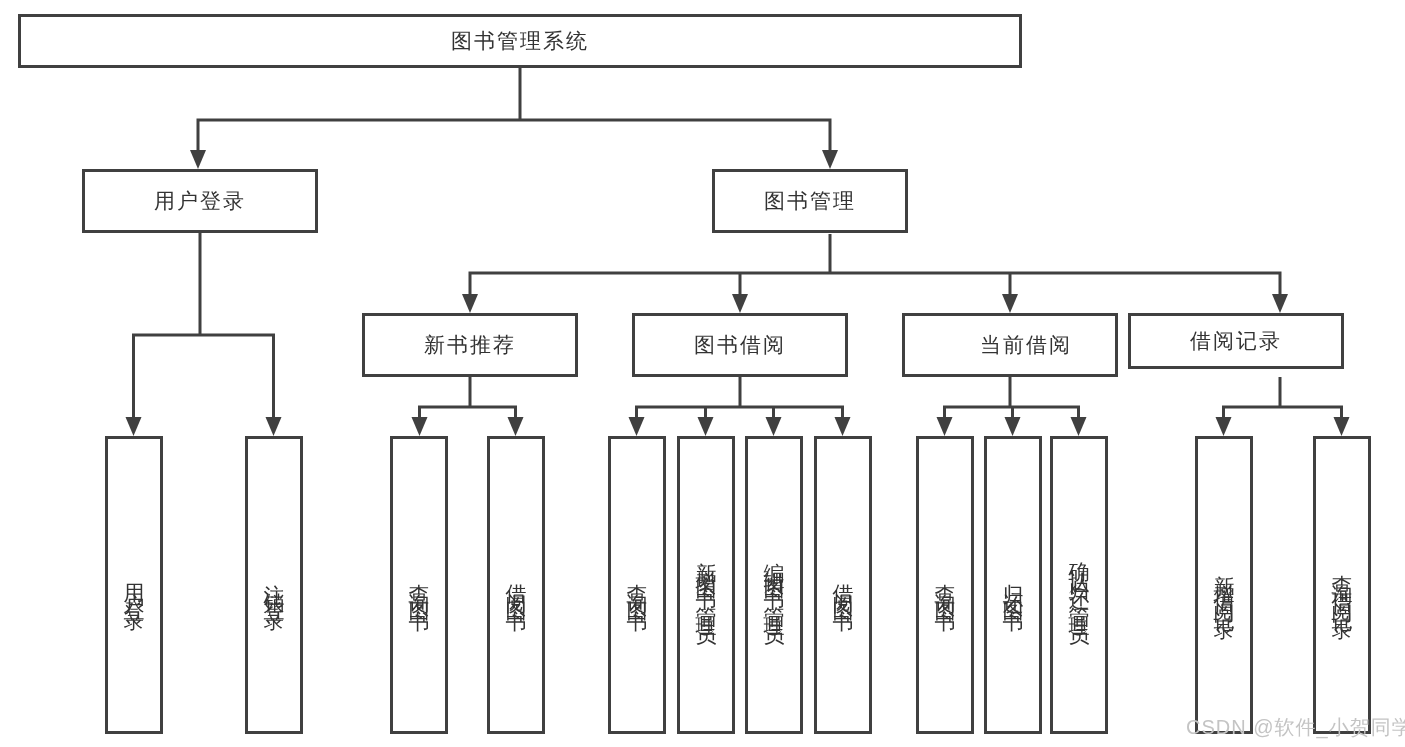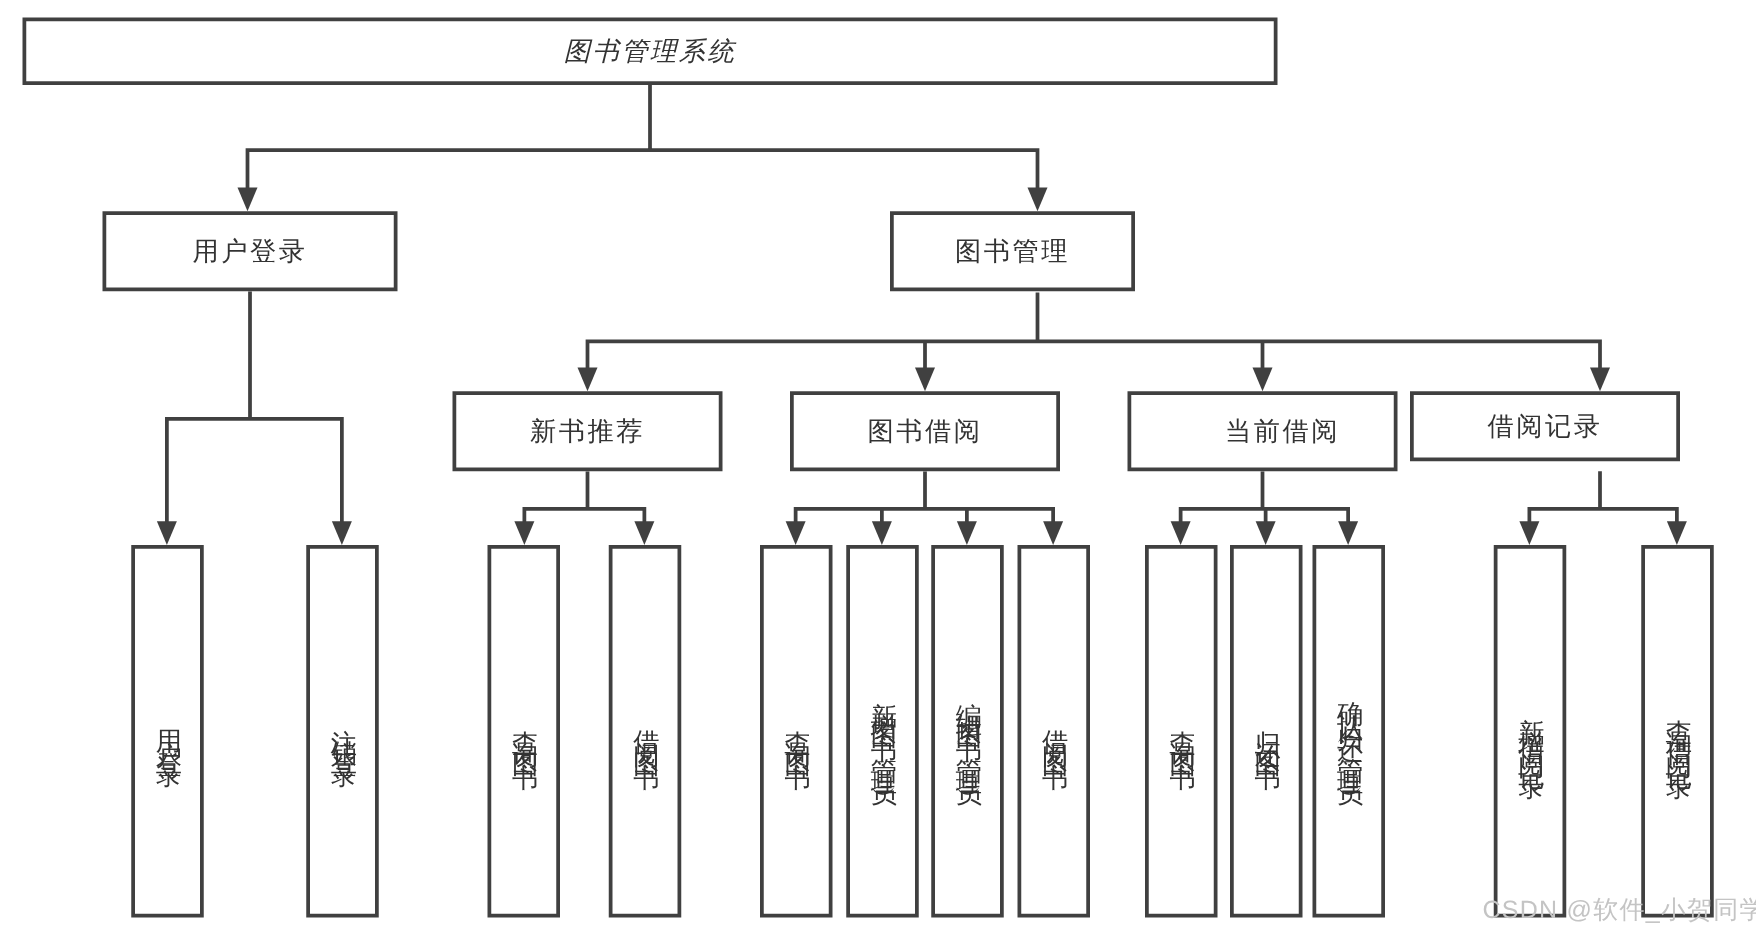--- a/index.html
+++ b/index.html
@@ -11,21 +11,21 @@
     border:3px solid #404040;background:#fff;
     display:flex;align-items:center;justify-content:center;
     color:#333333;font-size:21px;letter-spacing:2px;
   }
   .leaf{
     top:436px;width:58px;height:298px;
     writing-mode:vertical-rl;text-orientation:mixed;
     letter-spacing:9px;font-size:21px;
   }
   
-  .n-root{left:18px;top:14px;width:1004px;height:54px;font-style:italic;}
+  .n-root{left:18px;top:14px;width:1004px;height:54px;}
   .n-user-login{left:82px;top:169px;width:236px;height:64px;}
   .n-book-mgmt{left:712px;top:169px;width:196px;height:64px;}
   .n-new-book{left:362px;top:313px;width:216px;height:64px;align-items:center;}
   .n-book-borrow{left:632px;top:313px;width:216px;height:64px;}
   .n-current-borrow{left:902px;top:313px;width:216px;height:64px;padding-left:32px;}
   .n-borrow-records{left:1128px;top:313px;width:216px;height:56px;}
   
   .l-user-login{left:105px;}
   .l-logout{left:245px;}
   .l-nb-query{left:390px;}

